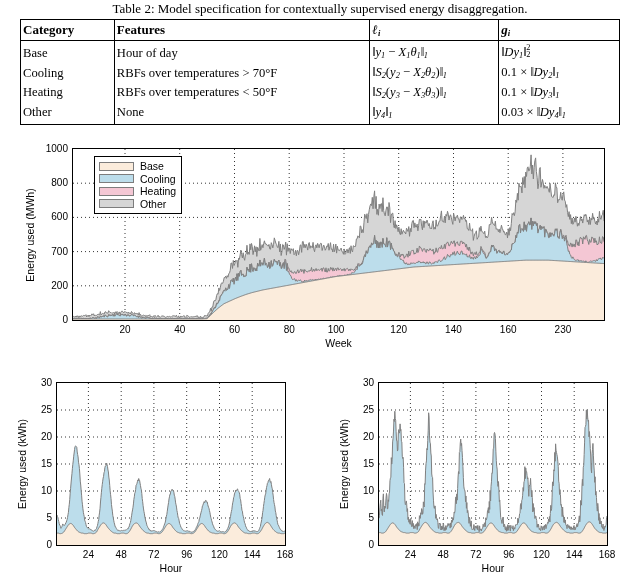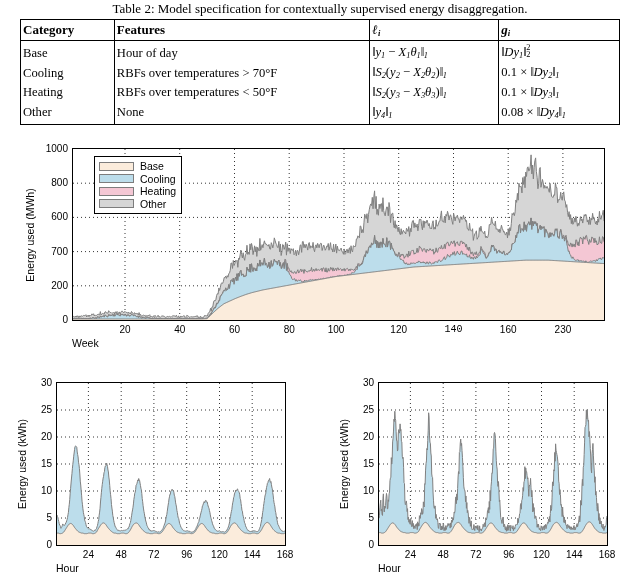--- a/index.html
+++ b/index.html
@@ -78,20 +78,21 @@
     transform-origin: 0 0;
     transform: rotate(-90deg);
     font-size: 10.5px;
     font-family: "Liberation Sans", sans-serif;
     white-space: nowrap;
   }
   .xlabel {
     position: absolute;
     font-size: 10.5px;
     font-family: "Liberation Sans", sans-serif;
+    text-align: center;
     white-space: nowrap;
   }
   .ytick, .xtick {
     position: absolute;
     font-size: 10px;
     font-family: "Liberation Sans", sans-serif;
     white-space: nowrap;
   }
   .ytick { text-align: right; }
   .xtick { text-align: center; }
@@ -151,21 +152,21 @@
     <tr>
       <td>Heating</td>
       <td class="col-sep">RBFs over temperatures &lt; 50°F</td>
       <td class="col-sep"><span class="nrm">‖</span><span class="mi">S</span><sub>2</sub>(<span class="mi">y</span><sub>3</sub> − <span class="mi">X</span><sub>3</sub><span class="mi">θ</span><sub>3</sub>)<span class="nrm">‖</span><sub>1</sub></td>
       <td class="col-sep"><span class="mn">0.1 ×</span> <span class="nrm">‖</span><span class="mi">Dy</span><sub>3</sub><span class="nrm">‖</span><sub>1</sub></td>
     </tr>
     <tr>
       <td>Other</td>
       <td class="col-sep">None</td>
       <td class="col-sep"><span class="nrm">‖</span><span class="mi">y</span><sub>4</sub><span class="nrm">‖</span><sub>1</sub></td>
-      <td class="col-sep"><span class="mn">0.08 ×</span> <span class="nrm">‖</span><span class="mi">Dy</span><sub>4</sub><span class="nrm">‖</span><sub>1</sub></td>
+      <td class="col-sep"><span class="mn">0.03 ×</span> <span class="nrm">‖</span><span class="mi">Dy</span><sub>4</sub><span class="nrm">‖</span><sub>1</sub></td>
     </tr>
   </tbody>
 </table>
 
 <div class="panel" id="panel-weekly">
   <div class="axes" id="axes-weekly" style="left: 72px; top: 148px; width: 533px; height: 173px;">
       <svg width="531" height="171" viewBox="0 0 531 171">
         <line x1="0" y1="136.8" x2="531" y2="136.8" stroke="#000000" stroke-width="0.8" stroke-dasharray="1,3"></line>
         <line x1="0" y1="102.6" x2="531" y2="102.6" stroke="#000000" stroke-width="0.8" stroke-dasharray="1,3"></line>
         <line x1="0" y1="68.4" x2="531" y2="68.4" stroke="#000000" stroke-width="0.8" stroke-dasharray="1,3"></line>
@@ -258,21 +259,21 @@
 <div class="ytick" style="left: 39px; top: 245.6px; width: 29px;">700</div>
 <div class="ytick" style="left: 39px; top: 211.4px; width: 29px;">600</div>
 <div class="ytick" style="left: 39px; top: 177.2px; width: 29px;">800</div>
 <div class="ytick" style="left: 39px; top: 143px; width: 29px;">1000</div>
 <div class="xtick" style="left: 109.005px; top: 324px; width: 32px;">20</div>
 <div class="xtick" style="left: 163.747px; top: 324px; width: 32px;">40</div>
 <div class="xtick" style="left: 218.49px; top: 324px; width: 32px;">60</div>
 <div class="xtick" style="left: 273.232px; top: 324px; width: 32px;">80</div>
 <div class="xtick" style="left: 320px; top: 324px; width: 32px;">100</div>
 <div class="xtick" style="left: 382.716px; top: 324px; width: 32px;">120</div>
-<div class="xtick" style="left: 437.459px; top: 324px; width: 32px; font-family: Liberation Mono, monospace;">140</div>
+<div class="xtick" style="left: 437.459px; top: 324px; width: 32px;">140</div>
 <div class="xtick" style="left: 492.201px; top: 324px; width: 32px;">160</div>
 <div class="xtick" style="left: 546.943px; top: 324px; width: 32px;">230</div>
 <div class="xlabel" style="left: 72px; top: 337px; width: 533px;">Week</div>
 <div class="ylabel" style="left: 24px; top: 234.5px; transform: rotate(-90deg) translate(-50%, 0px);">Energy used (MWh)</div>
 <div class="ytick" style="left: 23px; top: 539px; width: 29px;">0</div>
 <div class="ytick" style="left: 23px; top: 512px; width: 29px;">5</div>
 <div class="ytick" style="left: 23px; top: 485px; width: 29px;">10</div>
 <div class="ytick" style="left: 23px; top: 458px; width: 29px;">15</div>
 <div class="ytick" style="left: 23px; top: 431px; width: 29px;">20</div>
 <div class="ytick" style="left: 23px; top: 404px; width: 29px;">25</div>

